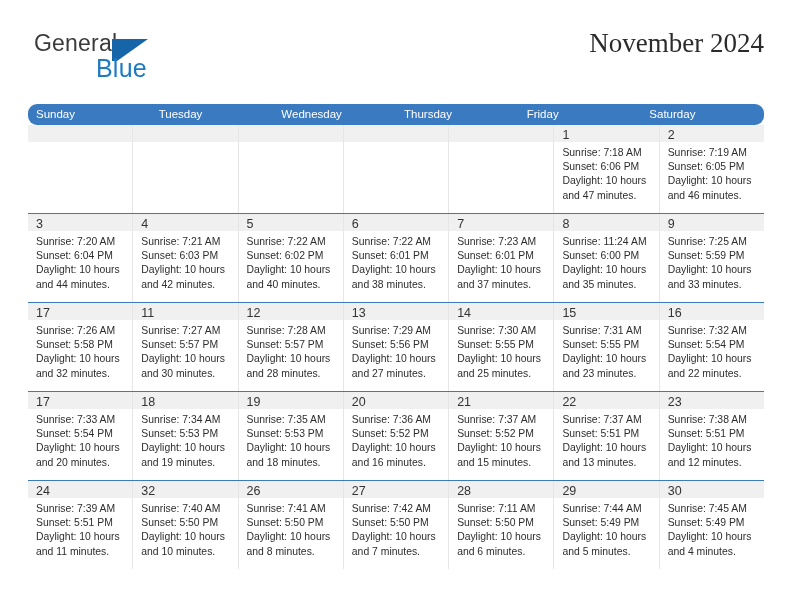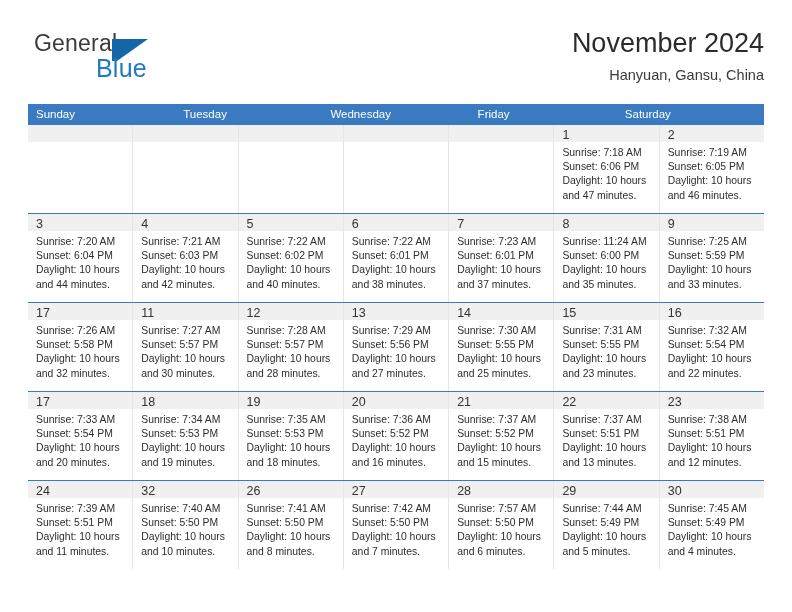--- a/index.html
+++ b/index.html
@@ -83,40 +83,42 @@
     position: absolute;
     right: 0;
     top: 0;
     text-align: right;
   }
   .cal-title {
     font-size: 27px;
     color: #2b2b2b;
     line-height: 34px;
     white-space: nowrap;
+    font-family: Liberation Serif, serif;
   }
   .cal-subtitle {
     font-size: 14.5px;
     color: #3a3a3a;
     line-height: 20px;
     margin-top: 5px;
     white-space: nowrap;
   }
 
   
   .calendar {
     position: absolute;
     left: 28px;
     top: 104px;
     width: 736px;
   }
   .weekdays {
     display: flex;
     background: #3a7ac0;
     height: 21px;
+    border-radius: 9px;
   }
   .weekday {
     flex: 1 1 0;
     color: #ffffff;
     font-size: 11.5px;
     line-height: 21px;
     padding-left: 8px;
     box-sizing: border-box;
     white-space: nowrap;
   }
@@ -173,30 +175,30 @@
       <span class="brand-general">General</span>
       <span class="brand-mark">
         <span class="bar"></span>
         <span class="tri"></span>
       </span>
       <span class="brand-blue">Blue</span>
     </div>
 
     <div class="title-block">
       <div class="cal-title">November 2024</div>
-      <div class="cal-subtitle">Hanyuan, Gansu, China</div>
     </div>
 
   </div>
 
   <div class="calendar">
     <div class="weekdays">
         <div class="weekday">Sunday</div>
         <div class="weekday">Tuesday</div>
         <div class="weekday">Wednesday</div>
+        <div class="weekday">Thursday</div>
         <div class="weekday">Friday</div>
         <div class="weekday">Saturday</div>
       </div>
     <div id="weeks-container">
         <div class="week">
           <div class="cell empty">
             <div class="daynum-band"><span class="daynum"></span></div>
             <div class="cell-body"></div>
           </div>
           <div class="cell empty">
@@ -462,21 +464,21 @@
             <div class="cell-body">
               <div class="cell-line">Sunrise: 7:42 AM</div>
               <div class="cell-line">Sunset: 5:50 PM</div>
               <div class="cell-line">Daylight: 10 hours</div>
               <div class="cell-line">and 7 minutes.</div>
             </div>
           </div>
           <div class="cell">
             <div class="daynum-band"><span class="daynum">28</span></div>
             <div class="cell-body">
-              <div class="cell-line">Sunrise: 7:57 AM</div>
+              <div class="cell-line">Sunrise: 7:11 AM</div>
               <div class="cell-line">Sunset: 5:50 PM</div>
               <div class="cell-line">Daylight: 10 hours</div>
               <div class="cell-line">and 6 minutes.</div>
             </div>
           </div>
           <div class="cell">
             <div class="daynum-band"><span class="daynum">29</span></div>
             <div class="cell-body">
               <div class="cell-line">Sunrise: 7:44 AM</div>
               <div class="cell-line">Sunset: 5:49 PM</div>

